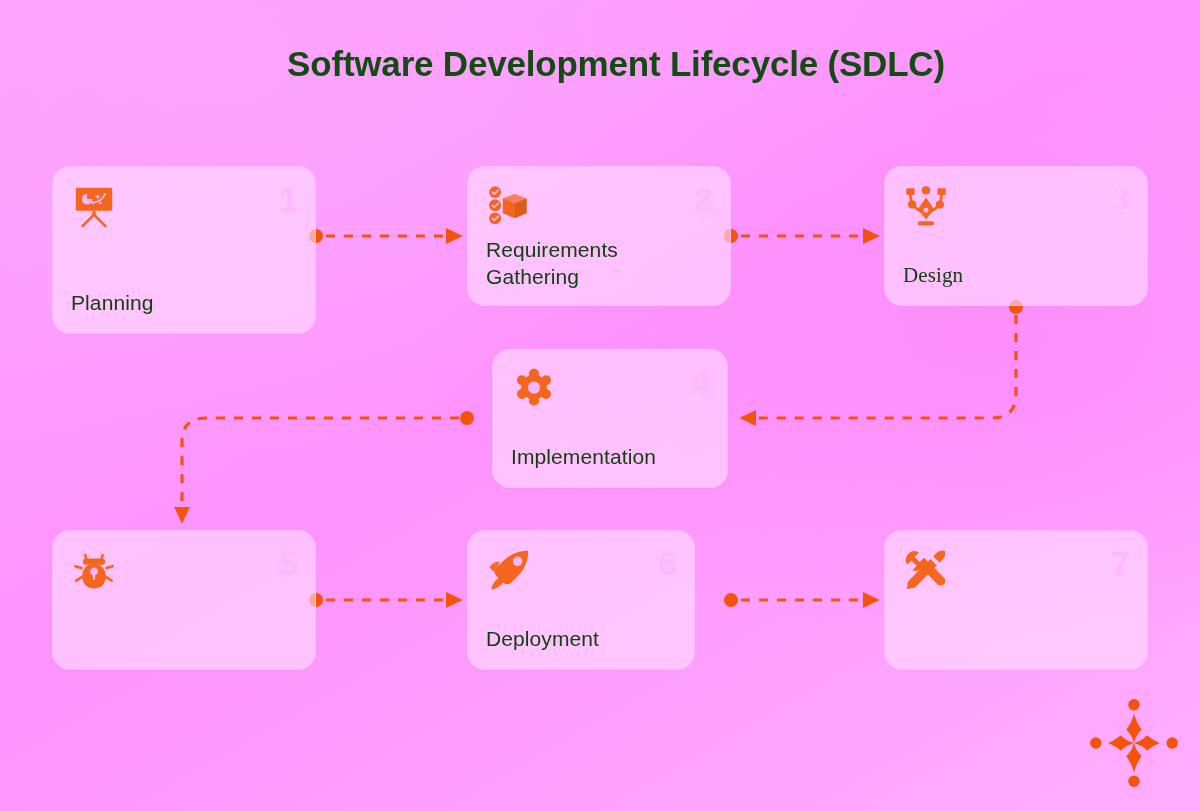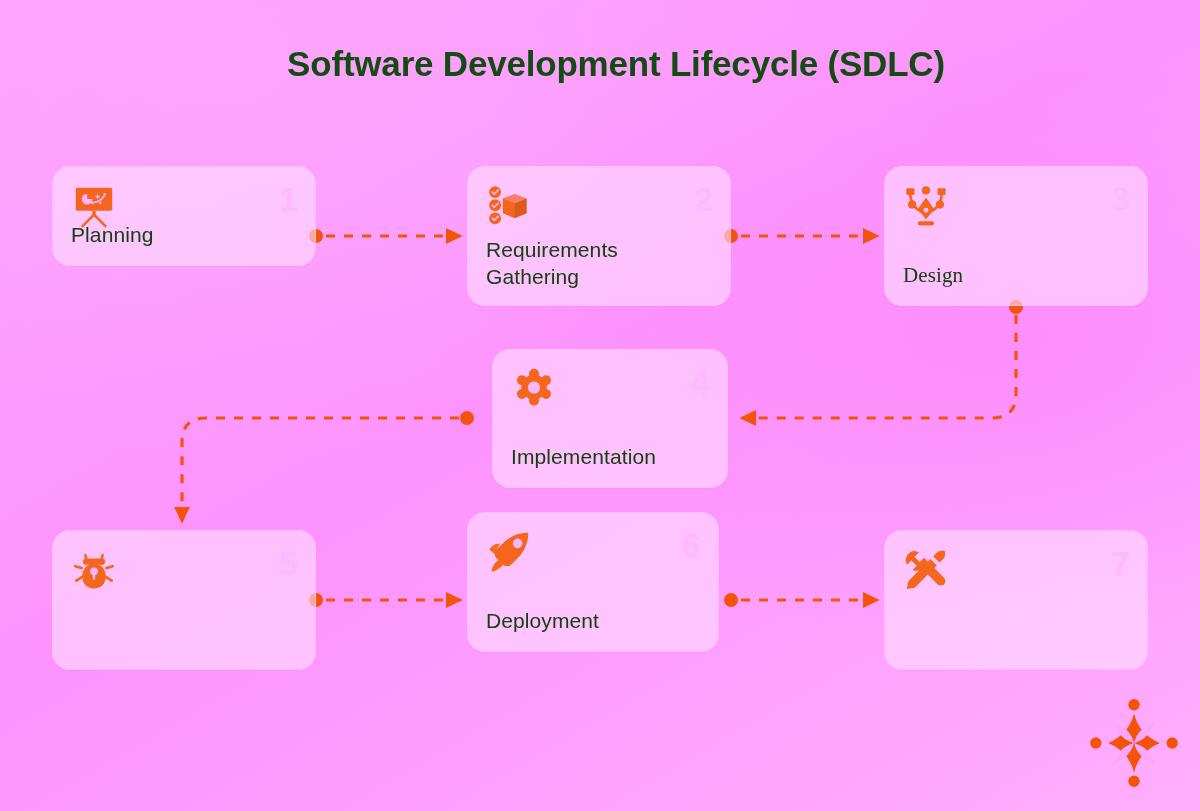--- a/index.html
+++ b/index.html
@@ -87,28 +87,28 @@
     right: 14px;
     bottom: 16px;
     font-size: 21px;
     line-height: 1.28;
     color: #14400f;
     font-weight: normal;
     letter-spacing: 0.1px;
   }
 
   
-  #card-1 { left: 52px;  top: 166px; width: 264px; height: 100px; }
+  #card-1 { left: 52px;  top: 166px; width: 264px; height: 168px; }
   #card-2 { left: 467px; top: 166px; width: 264px; height: 140px; }
   #card-3 { left: 884px; top: 166px; width: 264px; height: 140px; font-family: Liberation Serif, serif; }
   
   #card-4 { left: 492px; top: 349px; width: 236px; height: 139px; }
   
   #card-5 { left: 52px;  top: 530px; width: 264px; height: 140px; }
-  #card-6 { left: 467px; top: 512px; width: 252px; height: 140px; padding-left: 40px; }
+  #card-6 { left: 467px; top: 530px; width: 228px; height: 140px; padding-left: 40px; }
   #card-7 { left: 884px; top: 530px; width: 264px; height: 140px; }
 
   
   #card-2 .card-label { bottom: 14px; }
 
   
   #brand-logo {
     position: absolute;
     right: 20px;
     bottom: 22px;

